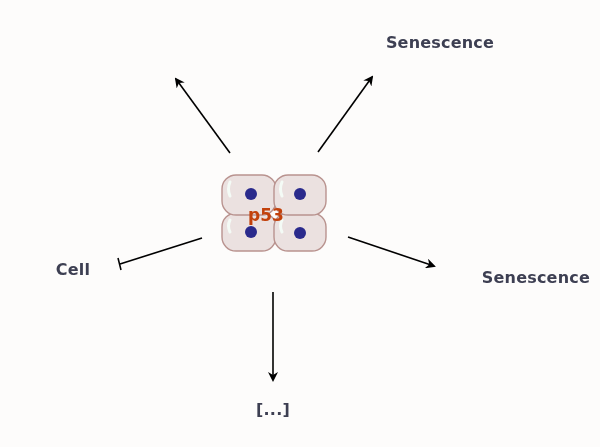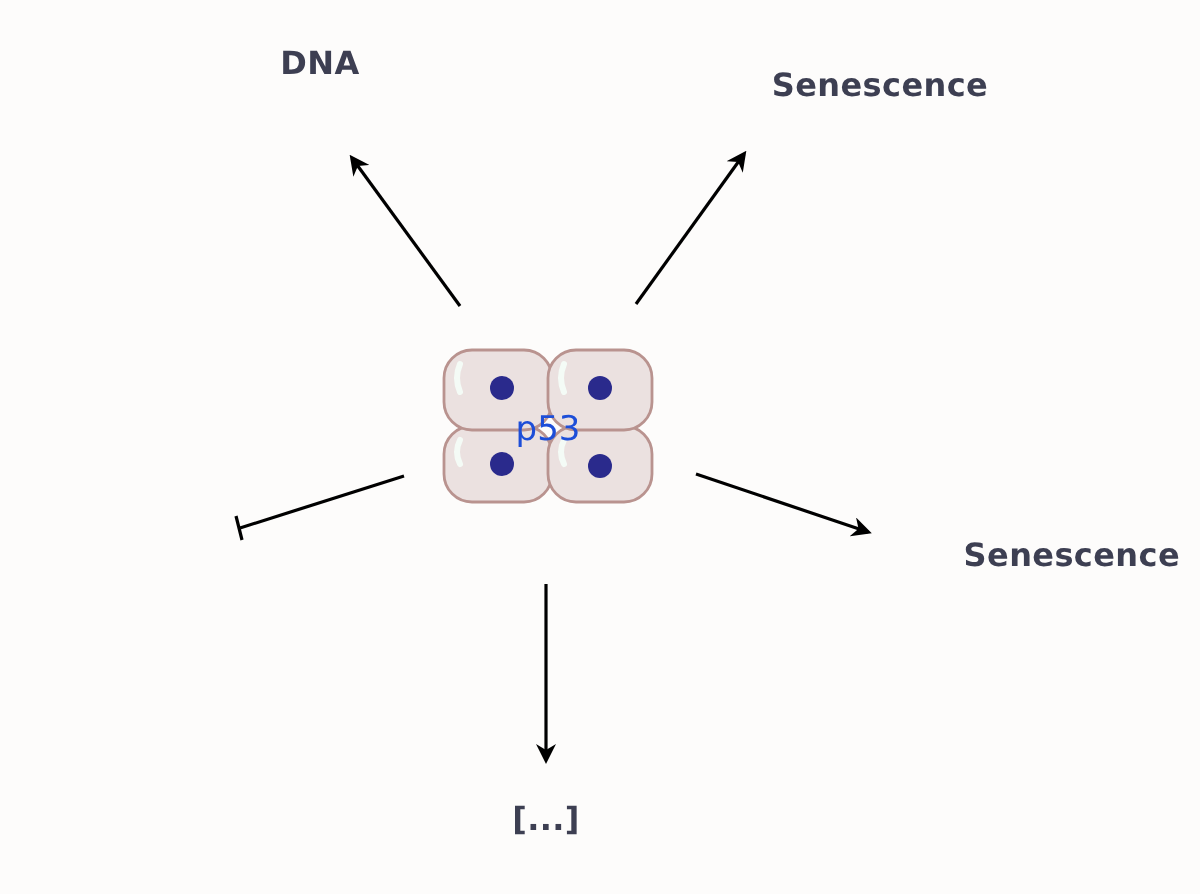--- a/index.html
+++ b/index.html
@@ -16,25 +16,24 @@
       color: #3d3f52;
       font-weight: bold;
       font-size: 16px;
       line-height: 20px;
       text-align: center;
       white-space: nowrap;
       letter-spacing: 0.2px;
     }
     .center-label {
       position: absolute;
-      color: #1d4ed8;
-      font-weight: normal;
+      color: #c2410c;
+      font-weight: bold;
       font-size: 17px;
       line-height: 20px;
-      text-align: center;
     }
   </style>
 </head>
 <body>
 
 <svg id="diagram" width="600" height="447">
   <defs>
     <marker id="arrowhead" markerWidth="10" markerHeight="10" refX="8" refY="5" orient="auto" markerUnits="userSpaceOnUse">
       <path d="M0,0 L10,5 L0,10 L3,5 Z" fill="#000"></path>
     </marker>
@@ -69,29 +68,29 @@
       <rect x="274" y="175" width="52" height="40" rx="14" fill="#ebe1e0" stroke="#b9938f" stroke-width="1.4"></rect>
       <path d="M282,182 q-3,7 0,14" stroke="#f4fbf6" stroke-width="3" fill="none" stroke-linecap="round"></path>
       <circle cx="300" cy="194" r="6" fill="#2a2a8c"></circle>
     </g>
   </g>
 </svg>
 
 <div class="center-label" style="left:248px; top:205px; width:52px;">p53</div>
 
 <div class="label" style="left:115px; top:22px; width:90px;">
-  <div>DNA</div>
 </div>
 
 <div class="label" style="left:385px; top:33px; width:110px;">
   <div>Senescence</div>
 </div>
 
 <div class="label" style="left:468px; top:268px; width:122px;text-align:right;">
   <div>Senescence</div>
 </div>
 
 <div class="label" style="left:248px; top:400px; width:50px;">
   <div>[...]</div>
 </div>
 
 <div class="label" style="left:30px; top:260px; width:86px;">
+  <div>Cell</div>
 </div>
 
 </body></html>

